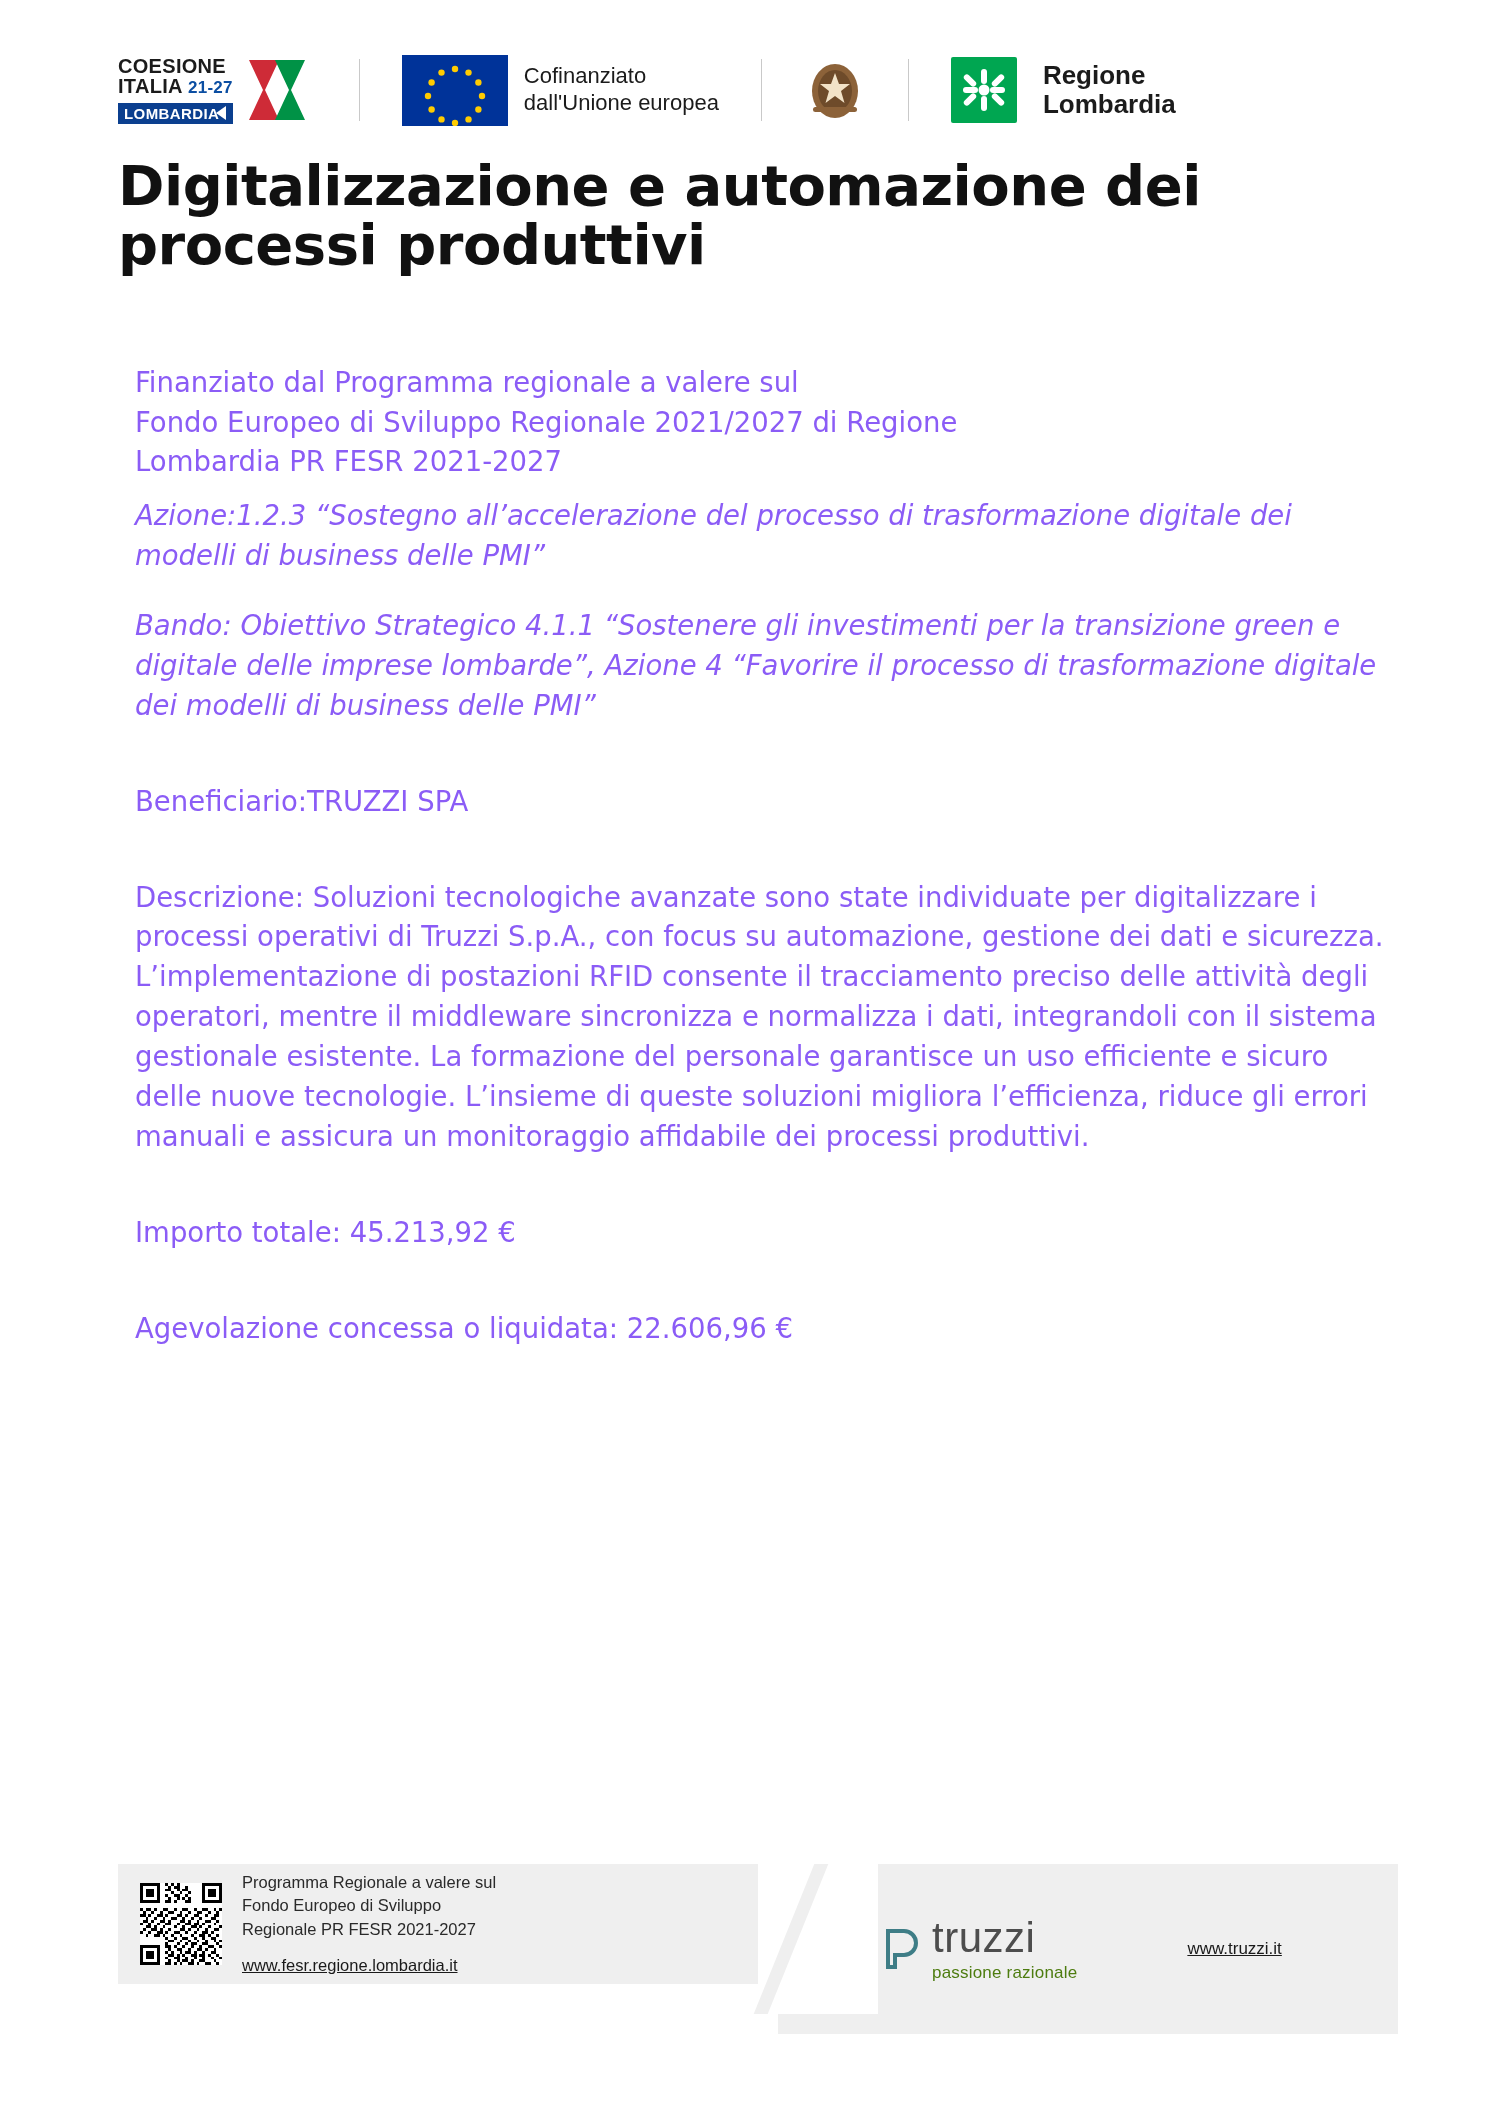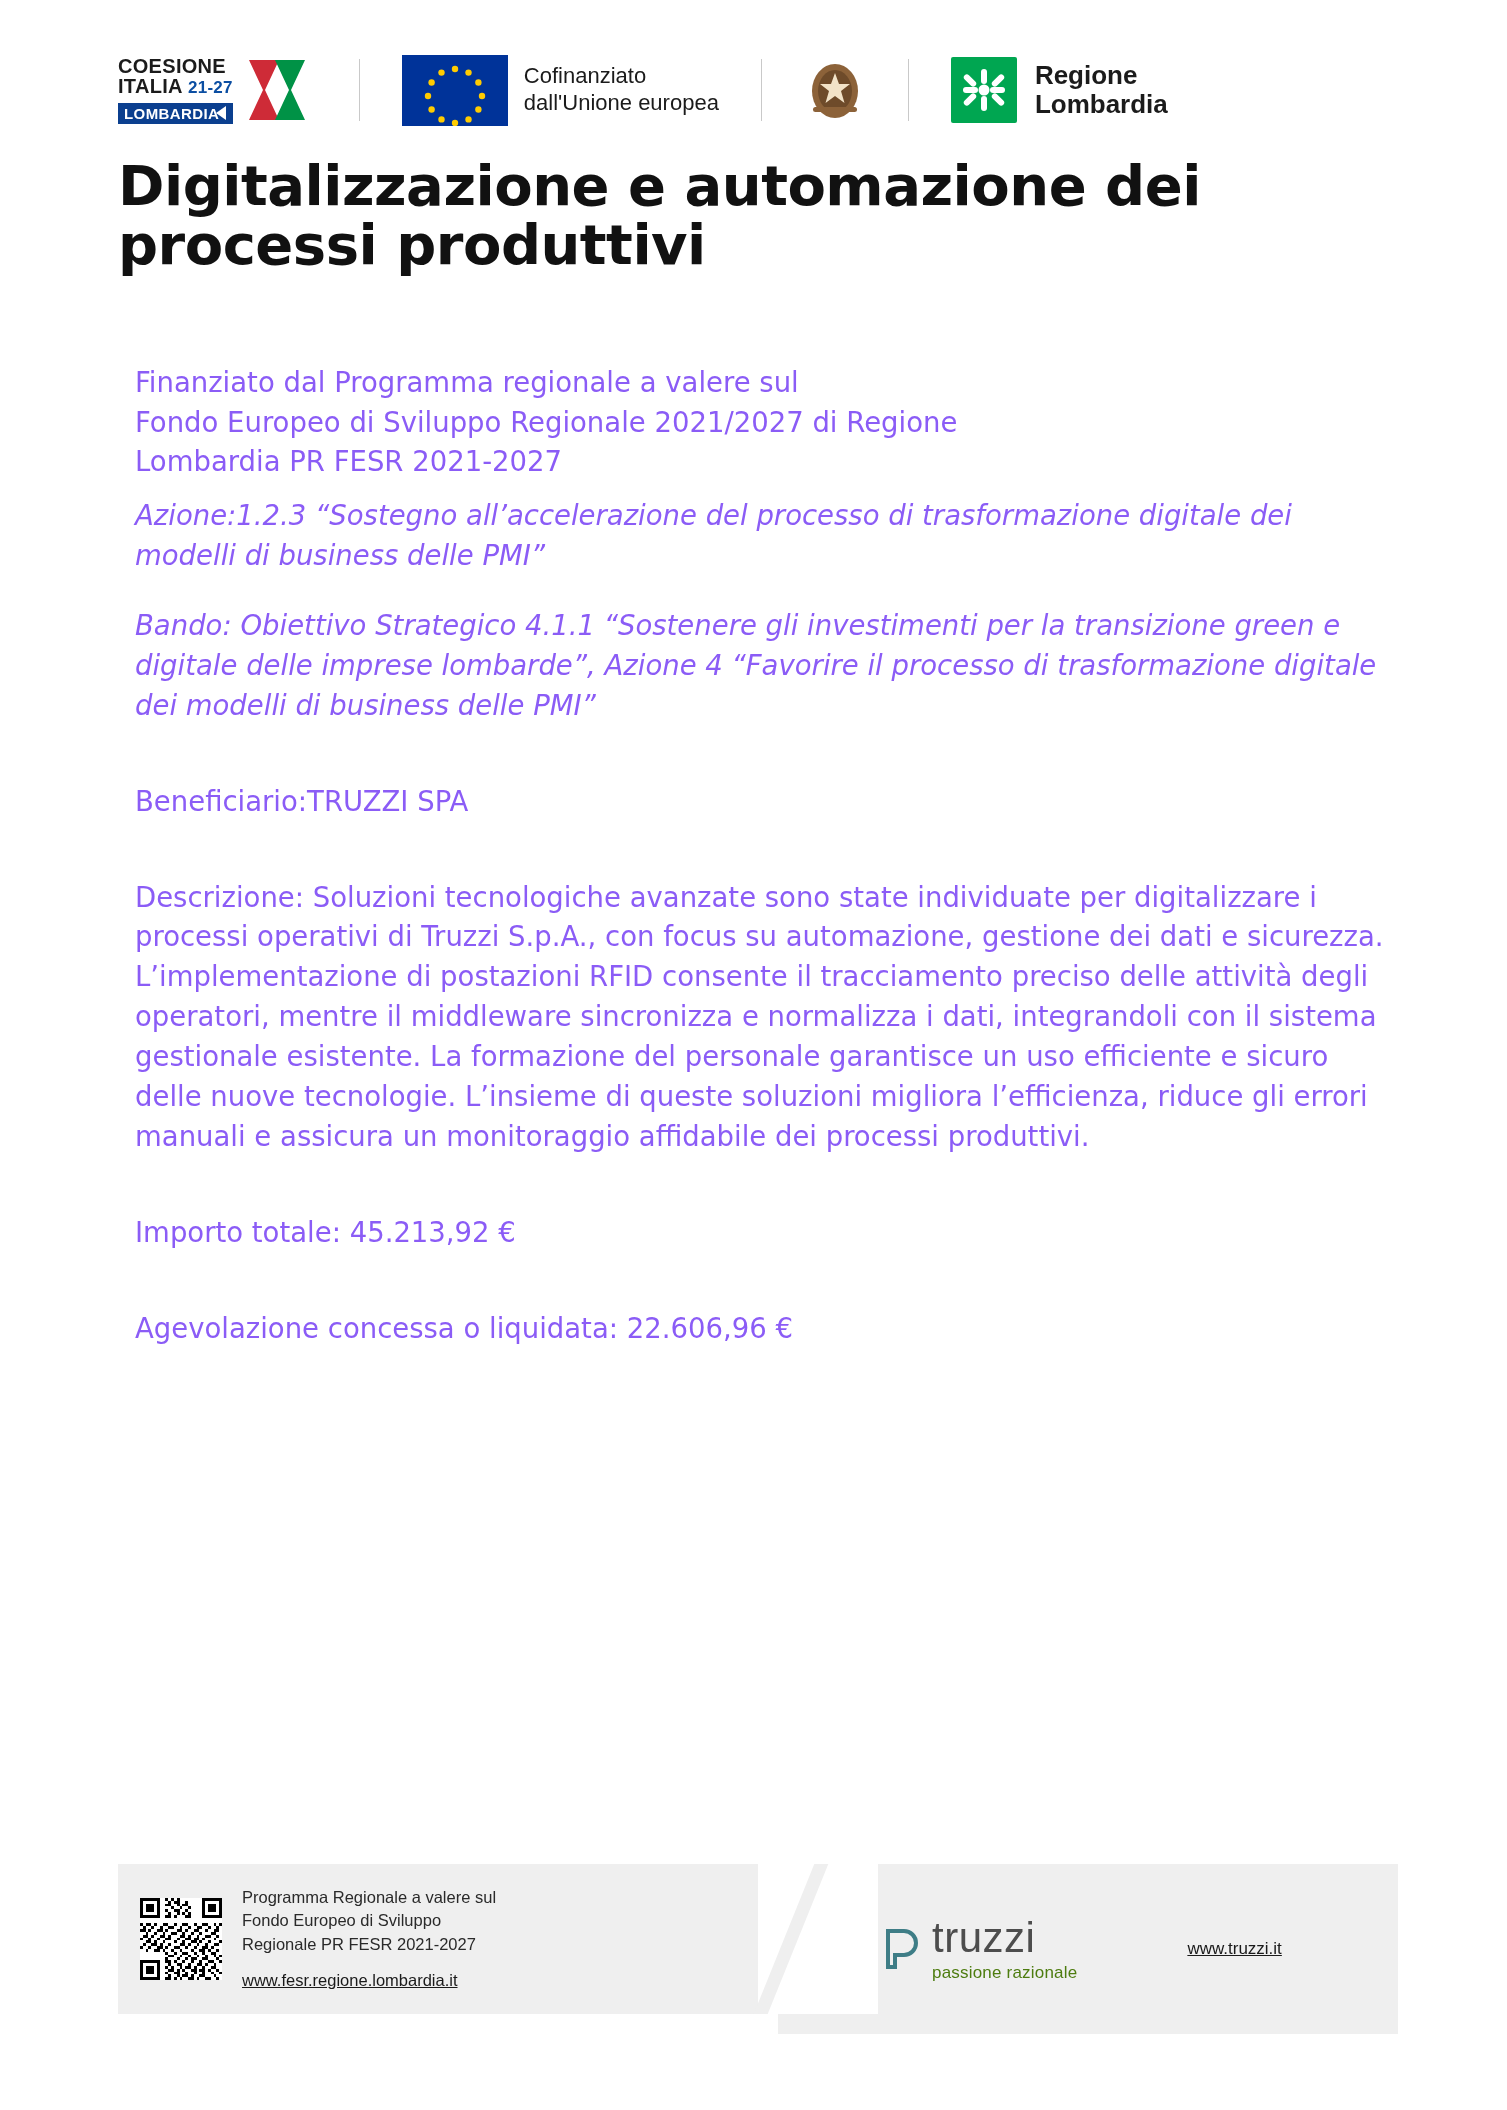--- a/index.html
+++ b/index.html
@@ -125,21 +125,21 @@
     height: 72px;
     display: flex;
     align-items: center;
     justify-content: center;
   }
 
   
   .rl-logo {
     display: flex;
     align-items: center;
-    gap: 18px;
+    gap: 26px;
   }
   .rl-mark {
     width: 66px;
     height: 66px;
     background: #00A651;
     display: flex;
     align-items: center;
     justify-content: center;
     border-radius: 2px;
   }
@@ -188,21 +188,21 @@
     left: 118px;
     bottom: 96px;
     width: 1280px;
     height: 150px;
   }
   .footer-left {
     position: absolute;
     left: 0;
     top: 0;
     width: 660px;
-    height: 150px;
+    height: 120px;
     background: #efefef;
     display: flex;
     align-items: center;
     padding-left: 22px;
     box-sizing: border-box;
   }
   .footer-right {
     position: absolute;
     right: 0;
     top: 0;

